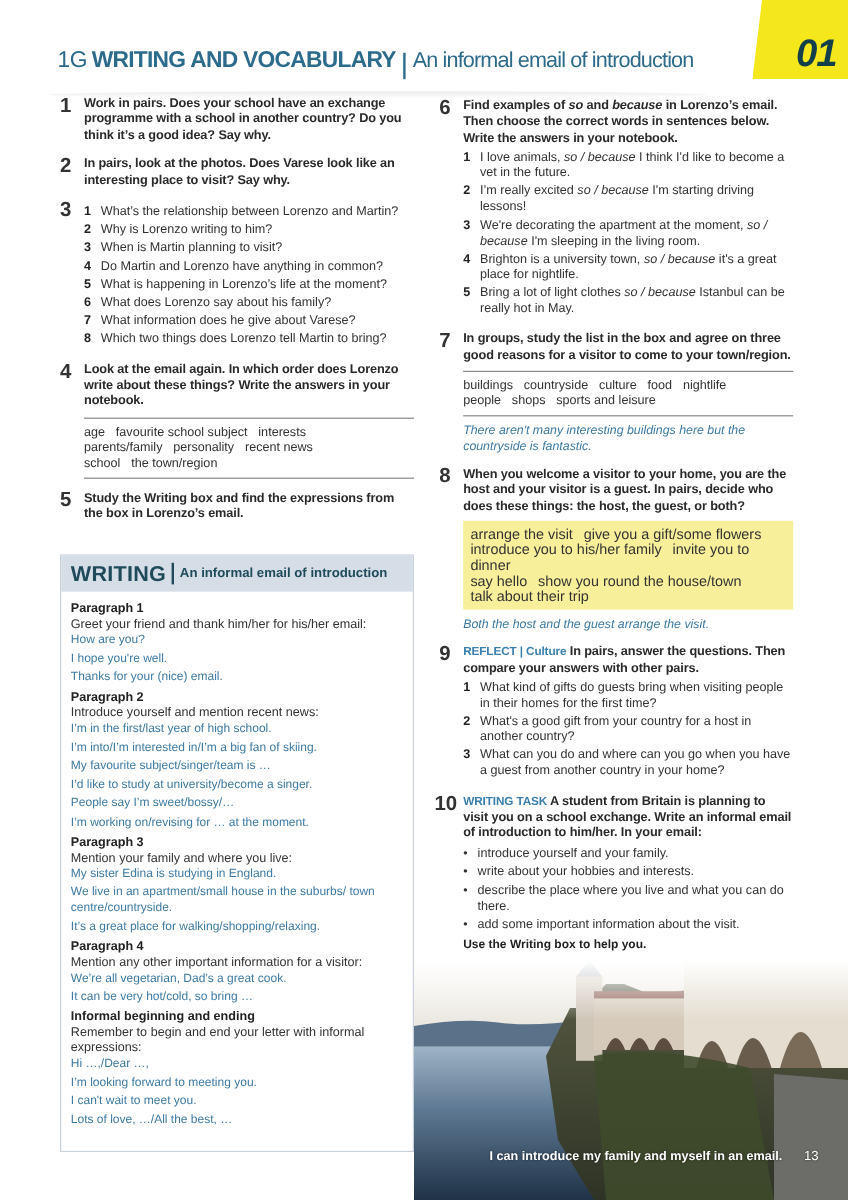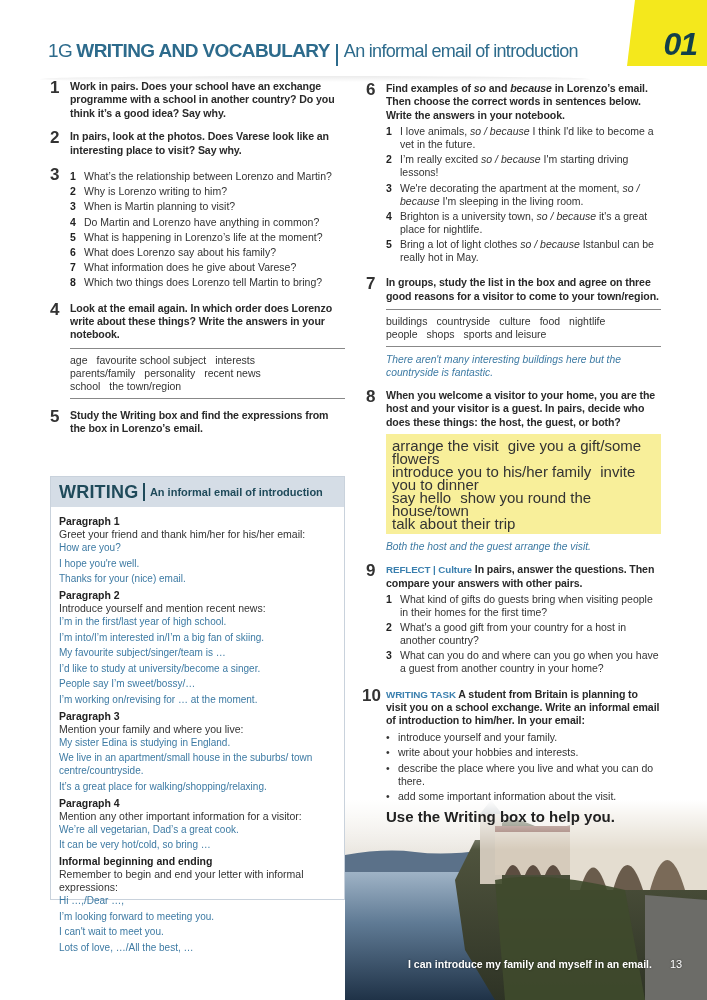--- a/index.html
+++ b/index.html
@@ -54,45 +54,45 @@
   .wordbox {
     margin-top: 6px; border-top: 1px solid #888; border-bottom: 1px solid #888;
     padding: 5px 0 5px 0; font-size: 10.5px; line-height: 13px; color: #333;
   }
   .wordbox .row span { margin-right: 9px; }
   .example {
     margin-top: 6px; font-size: 10.3px; line-height: 13px; font-style: italic; color: #3d7aa3;
   }
   .yellowbox {
     margin-top: 5px; background: #f8ef9a; padding: 5px 6px 4px 6px;
-    font-size: 15px; line-height: 13px; color: #333;
+    font-size: 12px; line-height: 13px; color: #333;
   }
   .yellowbox .row span { margin-right: 9px; }
 
   .writing {
-    position: absolute; left: 50px; top: 476px; width: 295px; height: 424px;
+    position: absolute; left: 50px; top: 462px; width: 295px; height: 498px;
     border: 1px solid #c9d2dc; background: #fff;
   }
   .writing-head {
     background: #d5dde6; height: 30px; padding: 5px 8px;
     display: flex; align-items: center; white-space: nowrap;
   }
   .w-title { font-size: 18px; font-weight: bold; color: #1f4a5a; letter-spacing: 0.2px; }
   .w-sep { width: 1.5px; height: 18px; background: #1f4a5a; margin: 0 5px; }
   .w-sub { font-size: 11px; font-weight: bold; color: #1f4a5a; }
   .writing-body { padding: 4px 8px 0 8px; }
   .w-para { font-size: 10.5px; font-weight: bold; color: #222; line-height: 13px; margin-top: 4px; }
   .w-desc { font-size: 10.5px; color: #333; line-height: 13px; }
   .w-ph { font-size: 10px; color: #3d7aa3; line-height: 13px; margin-top: 2.5px; }
   .w-ph.tight { margin-top: 0; }
 
   .bullets { margin-top: 3px; }
   .b { display: flex; font-size: 10.5px; line-height: 13px; color: #333; margin-bottom: 2.5px; }
   .b-dot { width: 12px; flex: none; }
-  .ex-foot { font-size: 15px; font-weight: bold; color: #222; margin-top: 5px; }
+  .ex-foot { font-size: 10px; font-weight: bold; color: #222; margin-top: 5px; }
 
   .photo {
     position: absolute; left: 345px; top: 800px; width: 362px; height: 200px;
     overflow: hidden;
   }
   .photo-fade {
     position: absolute; left: 0; top: 0; width: 100%; height: 100%;
     background: linear-gradient(to bottom, rgba(255,255,255,1) 0%, rgba(255,255,255,0.6) 10%, rgba(255,255,255,0) 25%);
   }
   .footer-can {

